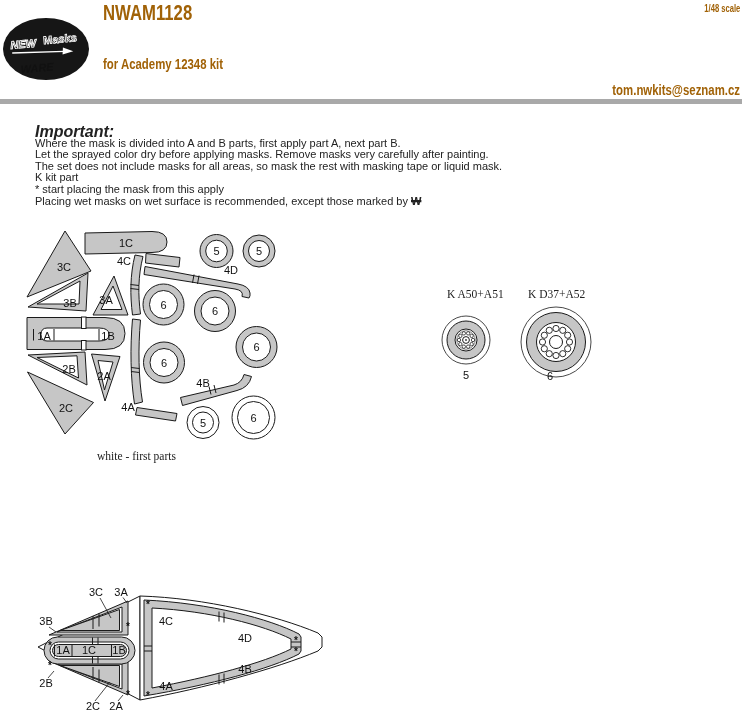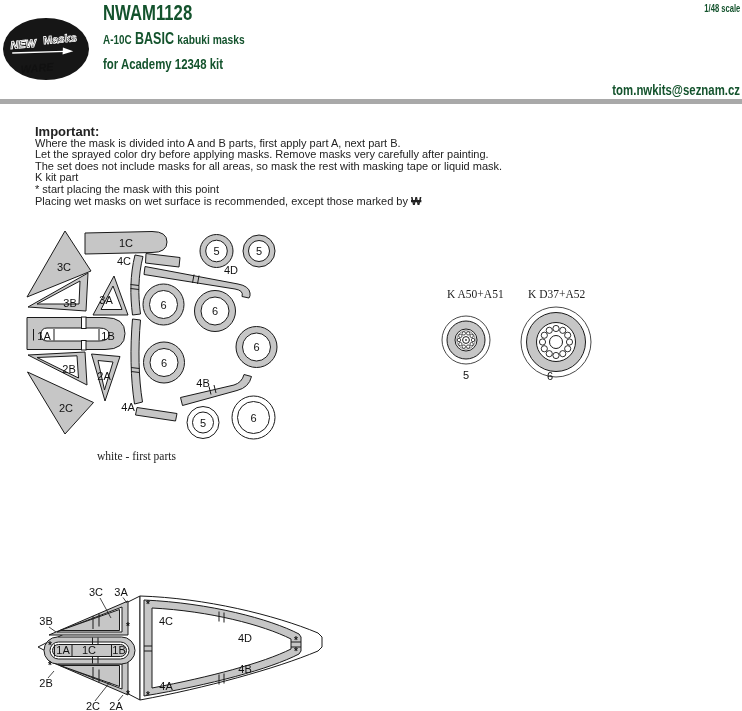--- a/index.html
+++ b/index.html
@@ -1,28 +1,28 @@
 <!DOCTYPE html>
 <html><head>
 <meta charset="utf-8">
 <style>
   html,body{margin:0;padding:0;background:#fff;}
   .page{position:relative;width:742px;height:711px;background:#fff;overflow:hidden;
         font-family:"Liberation Sans",sans-serif;color:#111;}
   .abs{position:absolute;}
-  .hdr{font-weight:bold;white-space:nowrap;color:#14532d;text-align:right;}
+  .hdr{font-weight:bold;white-space:nowrap;color:#a16207;text-align:right;}
   .cond{display:inline-block;transform:scaleX(.76);transform-origin:0 0;white-space:nowrap;}
   .condR{display:inline-block;transform:scaleX(.76);transform-origin:100% 0;white-space:nowrap;}
   .code{font-size:22px;}
   .scale{font-size:10px;}
   .t-a{font-size:13px;} .t-b{font-size:16.5px;} .t-c{font-size:13.5px;}
   .sub{font-size:15px;}
   .divider{position:absolute;left:0;right:0;top:99px;height:5px;background:#a9a9a9;}
   .notes{position:absolute;left:35px;top:126px;font-size:11px;line-height:11.6px;white-space:nowrap;color:#222;}
-  .notes-h{font-weight:bold;font-size:13px;}
+  .notes-h{font-weight:bold;font-size:16px;font-style:italic;}
   .wet{font-weight:bold;}
   .cap{position:absolute;font-size:11.5px;color:#222;white-space:nowrap;font-family:Liberation Serif, serif;}
   svg text{font-family:"Liberation Sans",sans-serif;font-size:11px;fill:#111;}
   svg text.star{font-size:10px;font-weight:bold;}
 </style>
 </head>
 <body>
 
 <div class="page">
 
@@ -36,42 +36,35 @@
       <text x="17" y="55" font-size="16" font-style="italic" font-weight="bold" fill="#fff">WARE</text>
     </g>
   </svg>
 
   <div class="abs hdr code" style="left:103px;top:0px">
     <span class="cond">NWAM1128</span>
   </div>
   <div class="abs hdr scale" style="right:2px;top:3px">
     <span class="condR">1/48 scale</span>
   </div>
-  <div class="abs hdr" style="left:103px;top:29px">
-    <span class="cond">
-      <span class="t-a">A-10C</span>
-      <span class="t-b">BASIC</span>
-      <span class="t-c">kabuki masks</span>
-    </span>
-  </div>
   <div class="abs hdr sub" style="left:103px;top:55px">
     <span class="cond">for Academy 12348 kit</span>
   </div>
   <div class="abs hdr sub" style="right:2px;top:81px">
     <span class="condR">tom.nwkits@seznam.cz</span>
   </div>
   <div class="divider"></div>
 
   <div class="notes">
     <div class="notes-h">Important:</div>
     <div><span>Where the mask is divided into A and B parts, first apply part A, next part B.</span></div>
     <div><span>Let the sprayed color dry before applying masks. Remove masks very carefully after painting.</span></div>
     <div><span>The set does not include masks for all areas, so mask the rest with masking tape or liquid mask.</span></div>
     <div><span>K kit part</span></div>
-    <div><span>* start placing the mask with this point</span></div>
+    <div><span>* start placing the mask from this apply</span></div>
     <div>
       <span>Placing wet masks on wet surface is recommended, except those marked by</span>
       <span class="wet">₩</span>
     </div>
   </div>
 
   <svg class="abs" style="left:25px;top:228px" width="310" height="225" viewBox="0 0 310 225">
     <g stroke="#1a1a1a" stroke-width="1" fill="#c6c6c6" fill-rule="evenodd">
       <path d="M40,3 L66,43 L2,69 Z"></path>
       <path d="M60,5 L127,3.5 Q142,3.5 142,14 Q142,24.5 127,24.5 L60,26 Z"></path>

